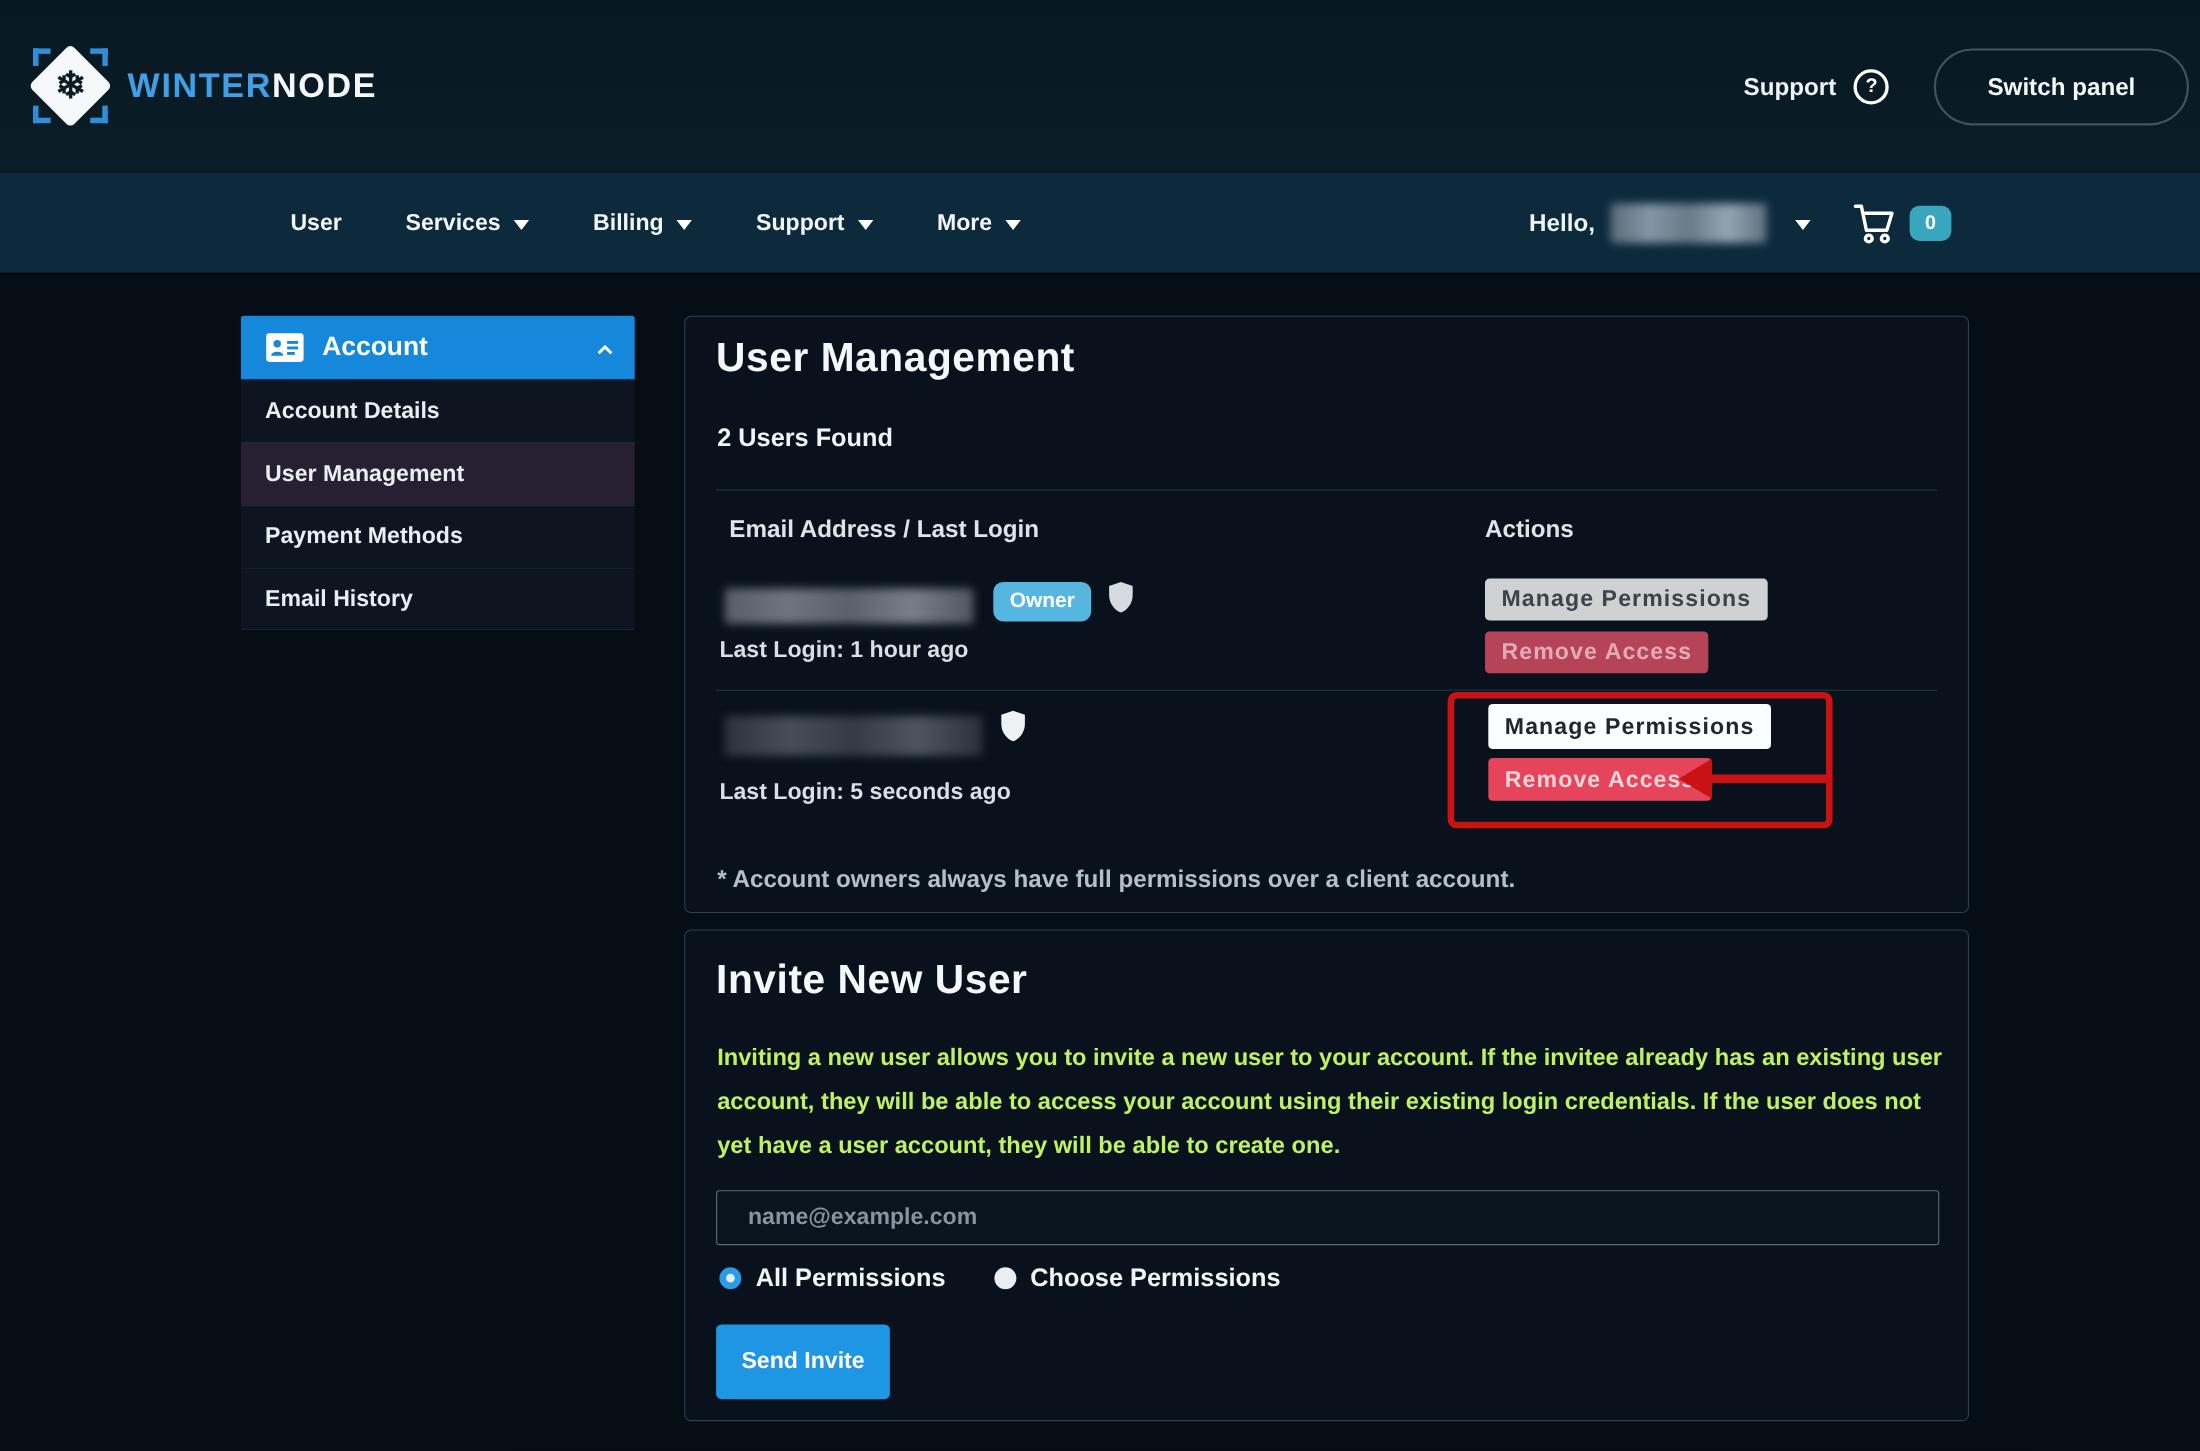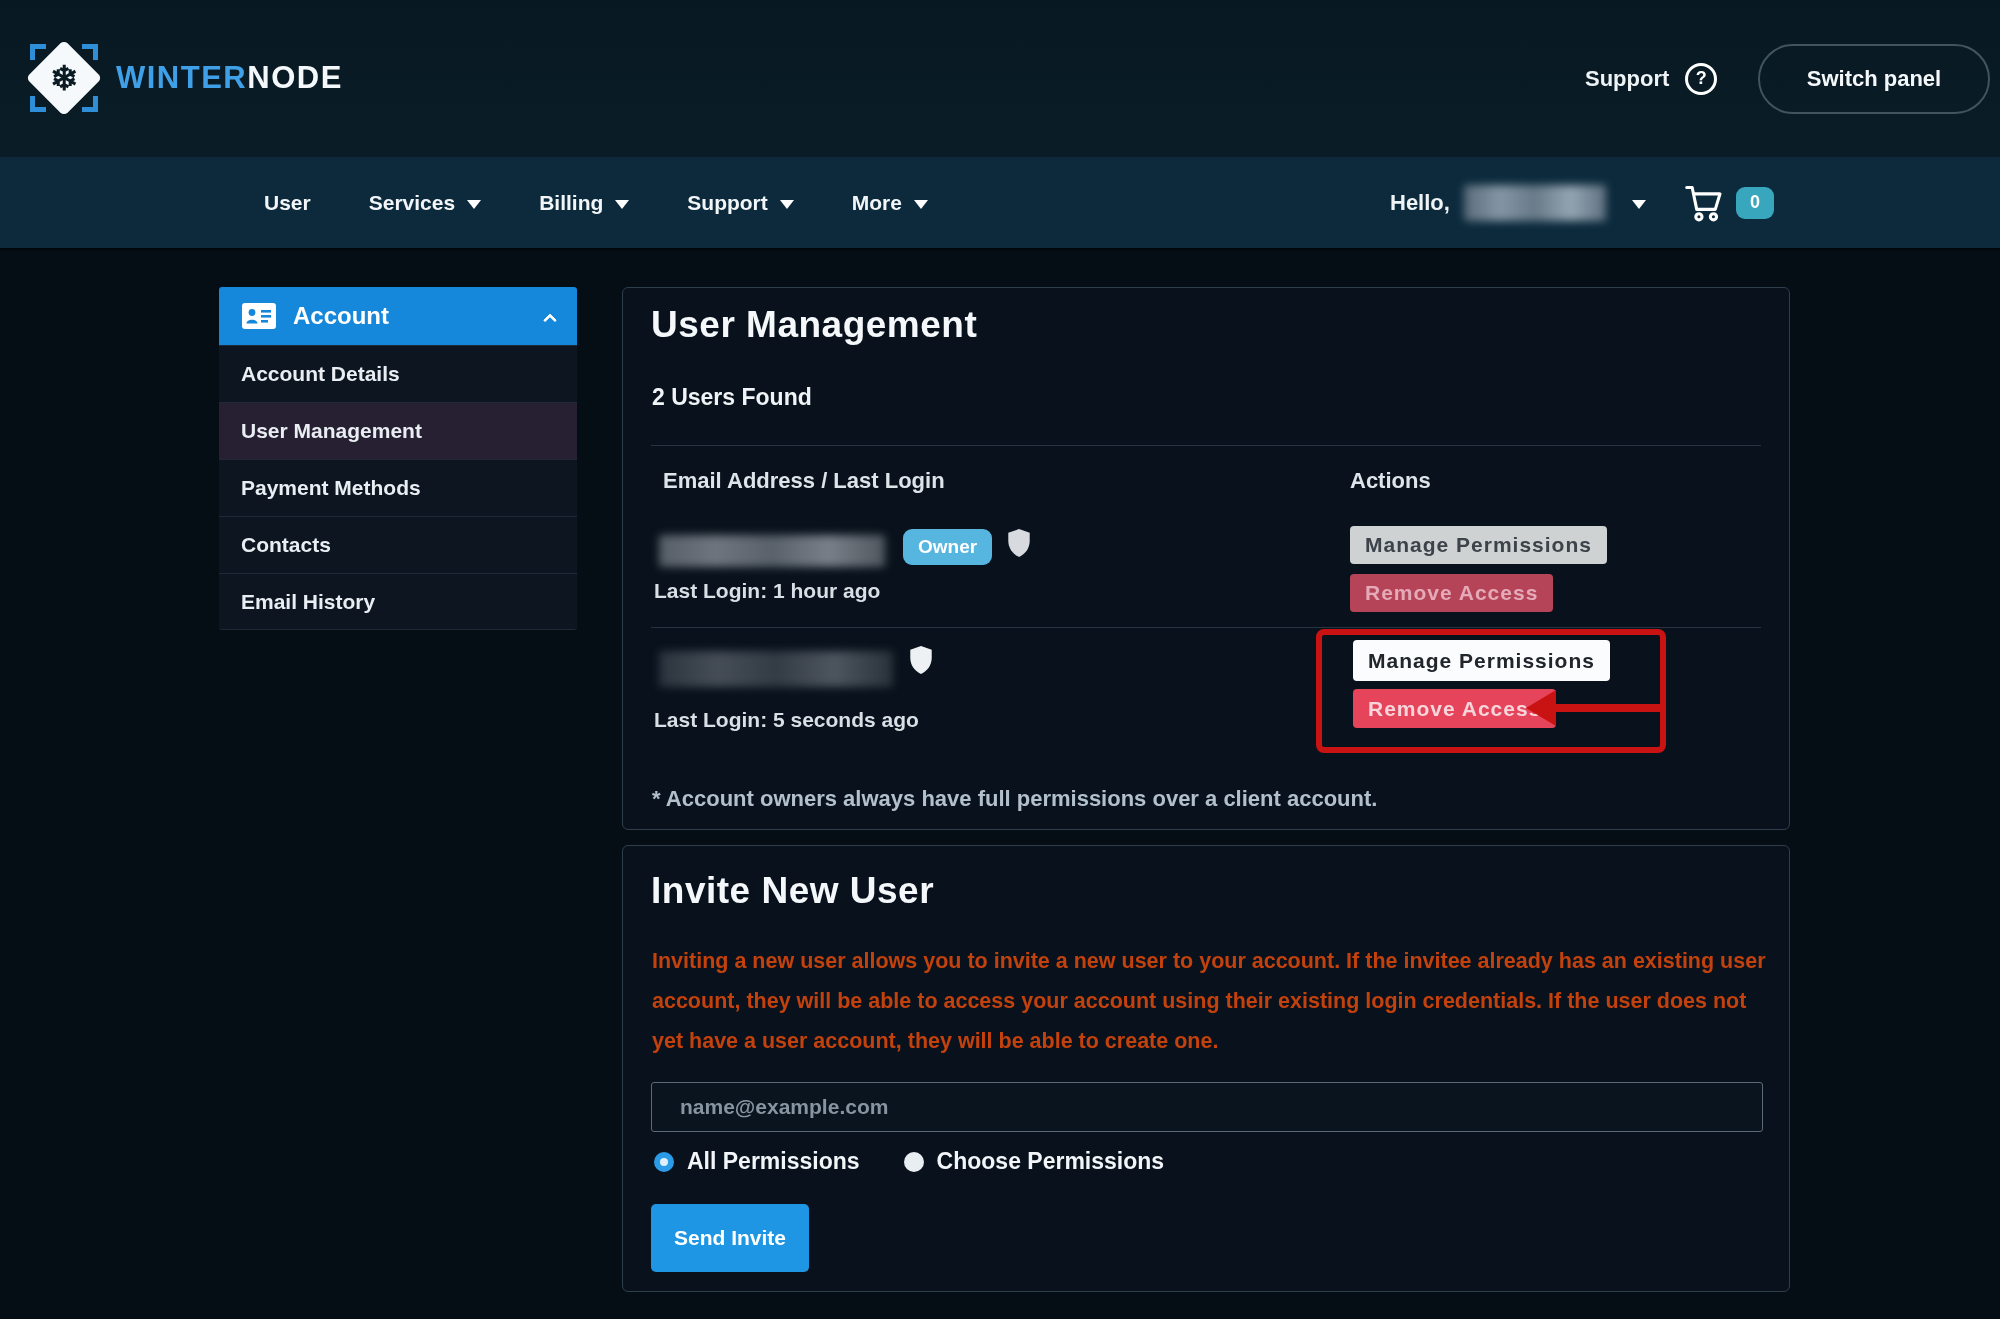--- a/index.html
+++ b/index.html
@@ -98,21 +98,21 @@
                        background:#e6445b; color:#f6d5db; letter-spacing:1px; }
 
   .annotation-box { position:absolute; left:693px; top:341px; width:350px; height:124px;
                     border:6px solid #c91212; border-radius:8px; pointer-events:none; }
   .ann-line { position:absolute; right:-1px; top:69px; width:112px; height:8px; background:#c91212; }
   .ann-head { position:absolute; right:104px; top:55px; width:0; height:0;
               border-top:18px solid transparent; border-bottom:18px solid transparent; border-right:30px solid #c91212; }
 
   .um-footnote { position:absolute; left:29px; top:498px; font-size:22px; color:#b2c0cb; }
 
-  .invite-desc { position:absolute; left:29px; top:95px; width:1118px; font-size:21.5px; line-height:40px; color:#c2410c; }
+  .invite-desc { position:absolute; left:29px; top:95px; width:1118px; font-size:21.5px; line-height:40px; color:#bef264; }
   .invite-input { position:absolute; left:28px; top:236px; width:1112px; height:50px; background:#0a141e;
                   border:1px solid #5c6a76; border-radius:3px; color:#cfd9e1; font-size:21px; font-weight:700;
                   font-family:"Liberation Sans",sans-serif; padding:0 28px; }
   .invite-input::placeholder { color:#8894a0; opacity:1; }
   .radio-row { position:absolute; left:31px; top:302px; display:flex; align-items:center; gap:44px; }
   .radio-opt { display:flex; align-items:center; gap:13px; cursor:pointer; }
   .radio-opt .rlabel { font-size:23px; color:#f2f6f9; }
   .radio-dot { width:20px; height:20px; border-radius:50%; }
   .radio-dot.sel { border:6px solid #2b9be8; background:#dff0fb; }
   .radio-dot.unsel { background:#e9eef2; }
@@ -204,23 +204,20 @@
     <div class="sb-item">
       <span>Account Details</span>
     </div>
     <div class="sb-item active">
       <span>User Management</span>
     </div>
     <div class="sb-item">
       <span>Payment Methods</span>
     </div>
     <div class="sb-item">
-      <span>Contacts</span>
-    </div>
-    <div class="sb-item">
       <span>Email History</span>
     </div>
   </aside>
 
   <section class="panel um">
     <h1 class="p-title" style="top:16px;">User Management</h1>
     <div class="um-count">2 Users Found</div>
     <div class="um-div" style="top:157px;"></div>
 
     <div class="col-head" style="left:40px; top:180px;">Email Address / Last Login</div>

